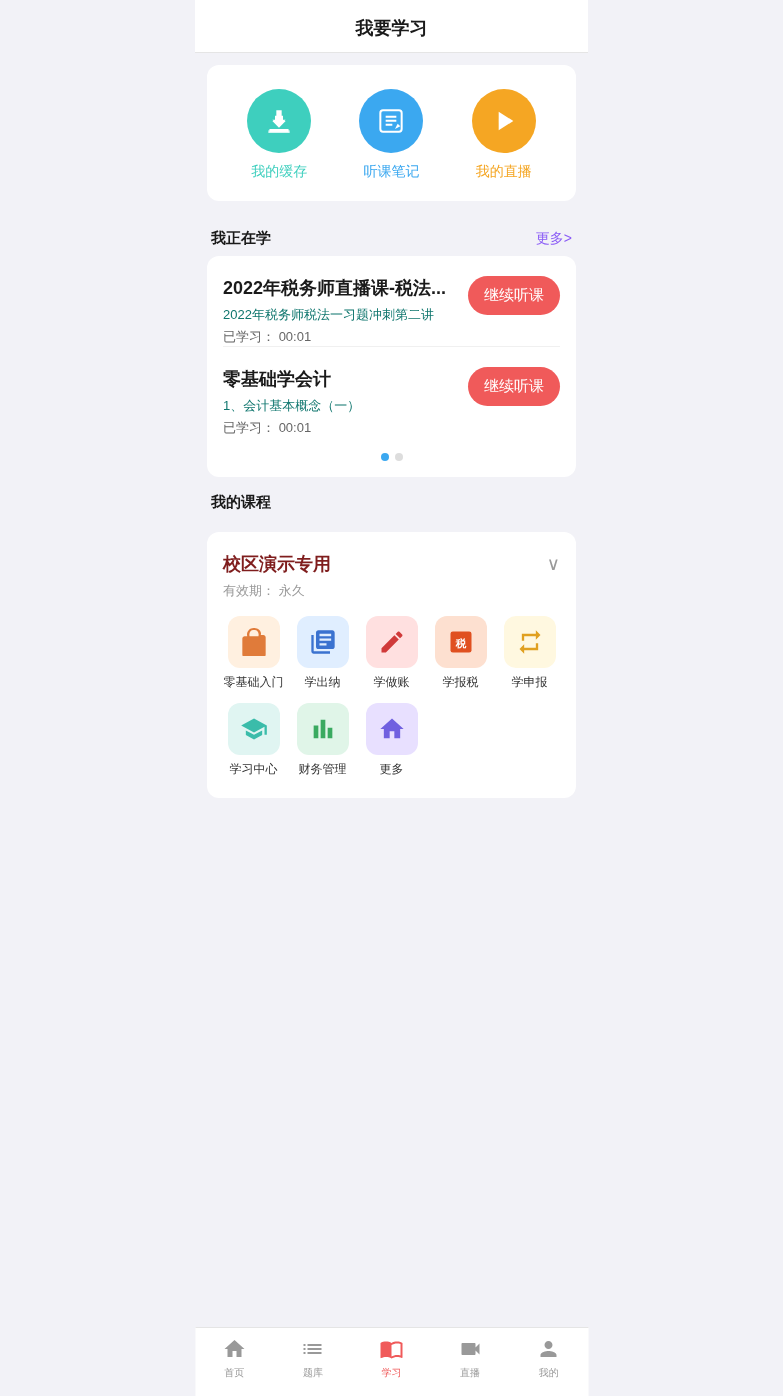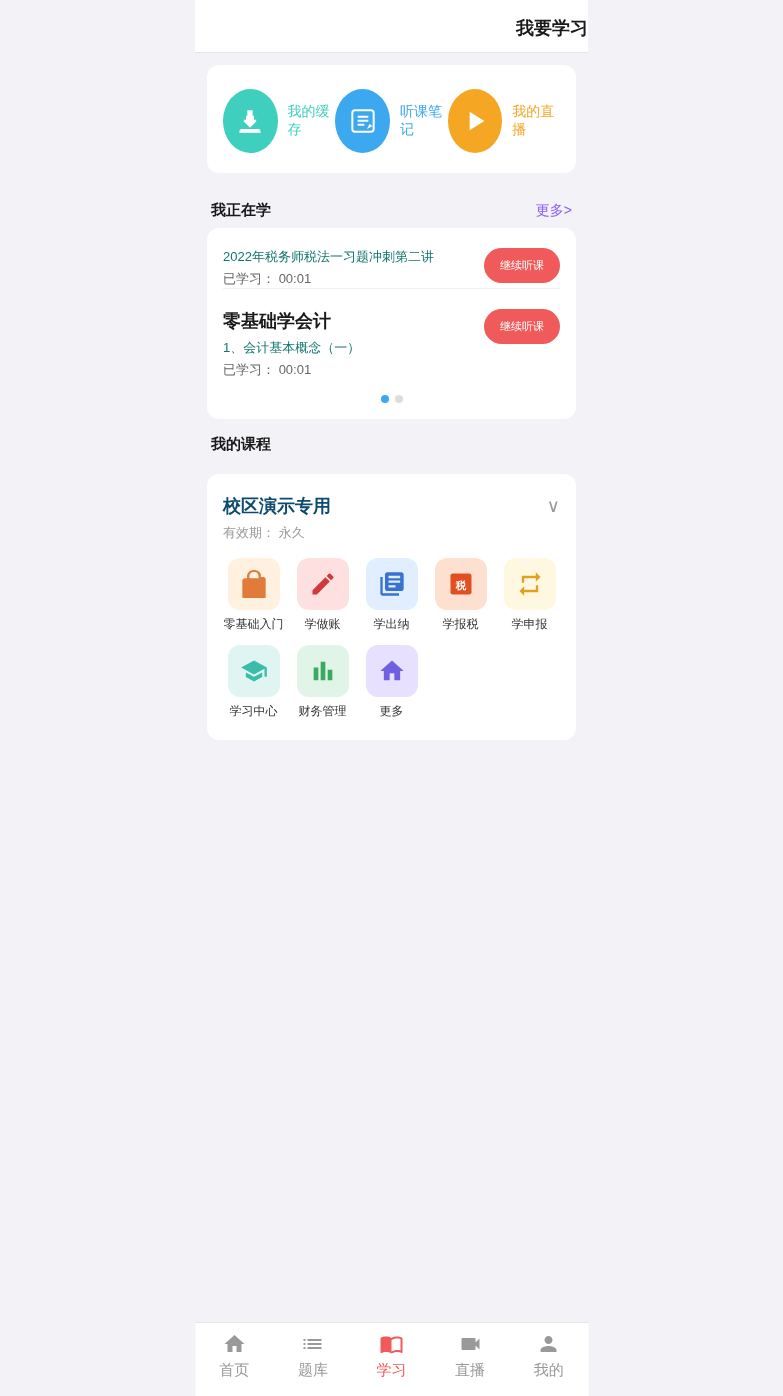--- a/index.html
+++ b/index.html
@@ -7,21 +7,21 @@
     body {
       font-family: -apple-system, "PingFang SC", "Microsoft YaHei", sans-serif;
       background: #f2f2f7;
       width: 393px;
       margin: 0 auto;
       min-height: 100vh;
       position: relative;
     }
     .page-header {
       background: #fff;
-      text-align: right;
+      text-align: center;
       padding: 16px 0 12px;
       font-size: 18px;
       font-weight: 600;
       color: #1a1a1a;
       border-bottom: 1px solid #e5e5e5;
     }
     .content-area {
       padding-bottom: 80px;
       overflow-y: auto;
     }
@@ -30,21 +30,21 @@
       background: #fff;
       margin: 12px 12px;
       border-radius: 12px;
       padding: 24px 16px 20px;
       display: flex;
       justify-content: space-around;
       align-items: center;
     }
     .quick-item {
       display: flex;
-      flex-direction: row;
+      flex-direction: column;
       align-items: center;
       gap: 10px;
     }
     .quick-icon {
       width: 64px;
       height: 64px;
       border-radius: 50%;
       display: flex;
       align-items: center;
       justify-content: center;
@@ -113,21 +113,21 @@
     .course-progress {
       font-size: 13px;
       color: #666;
     }
     .continue-btn {
       background: #f05a5a;
       color: #fff;
       border: none;
       border-radius: 20px;
       padding: 10px 16px;
-      font-size: 11px;
+      font-size: 15px;
       font-weight: 500;
       white-space: nowrap;
       cursor: pointer;
       flex-shrink: 0;
     }
     .dots-indicator {
       display: flex;
       justify-content: center;
       margin-top: 16px;
       gap: 6px;
@@ -149,21 +149,21 @@
     }
     .course-package-header {
       display: flex;
       justify-content: space-between;
       align-items: center;
       margin-bottom: 6px;
     }
     .package-title {
       font-size: 18px;
       font-weight: 700;
-      color: #0c4a6e;
+      color: #7f1d1d;
     }
     .chevron-icon {
       font-size: 18px;
       color: #999;
     }
     .validity {
       font-size: 13px;
       color: #999;
       margin-bottom: 16px;
     }
@@ -227,21 +227,21 @@
       min-width: 60px;
     }
     .nav-icon {
       width: 26px;
       height: 26px;
       display: flex;
       align-items: center;
       justify-content: center;
     }
     .nav-label {
-      font-size: 15px;
+      font-size: 10px;
       color: #999;
     }
     .nav-label.active { color: #f05a5a; }
     .nav-icon.active svg { fill: #f05a5a; }
     .nav-icon svg { width: 24px; height: 24px; fill: #999; }
   </style>
 </head>
 <body>
 
 <div class="page-header">我要学习</div>
@@ -286,20 +286,21 @@
   <div class="section-header">
     <span class="section-title">我正在学</span>
     <span class="section-more">更多&gt;</span>
   </div>
 
   <div class="studying-card">
 
     <div class="course-item">
       <div class="course-row">
         <div class="course-info">
+          <div class="course-title">2022年税务师直播课-税法...</div>
           <div class="course-sub">2022年税务师税法一习题冲刺第二讲</div>
           <div class="course-progress">
             <span>已学习：</span>
             <span>00:01</span>
           </div>
         </div>
         <button class="continue-btn">继续听课</button>
       </div>
     </div>
 
@@ -343,35 +344,35 @@
       <div class="category-item">
         <div class="cat-icon orange-bg">
           <svg viewBox="0 0 24 24">
             <path d="M20 6h-2.18c.07-.44.18-.88.18-1.36C18 2.53 15.47 0 12.36 0h-.72C8.53 0 6 2.53 6 5.64c0 .48.11.92.18 1.36H4c-1.1 0-2 .9-2 2v14c0 1.1.9 2 2 2h16c1.1 0 2-.9 2-2V8c0-1.1-.9-2-2-2zm-8-4.36h.72C14.36 1.64 16 3.28 16 5.64c0 .48-.09.94-.18 1.36H8.18C8.09 6.58 8 6.12 8 5.64c0-2.36 1.64-4 3.28-4h.72z" fill="#e07b3a"></path>
           </svg>
         </div>
         <span class="cat-label">零基础入门</span>
       </div>
 
       <div class="category-item">
+        <div class="cat-icon blue-bg">
+          <svg viewBox="0 0 24 24">
+            <path d="M4 6H2v14c0 1.1.9 2 2 2h14v-2H4V6zm16-4H8c-1.1 0-2 .9-2 2v12c0 1.1.9 2 2 2h12c1.1 0 2-.9 2-2V4c0-1.1-.9-2-2-2zm-1 9H9V9h10v2zm-4 4H9v-2h6v2zm4-8H9V5h10v2z" fill="#3a72d0"></path>
+          </svg>
+        </div>
+        <span class="cat-label">学出纳</span>
+      </div>
+
+      <div class="category-item">
         <div class="cat-icon red-bg">
           <svg viewBox="0 0 24 24">
             <path d="M3 17.25V21h3.75L17.81 9.94l-3.75-3.75L3 17.25zM20.71 7.04c.39-.39.39-1.02 0-1.41l-2.34-2.34c-.39-.39-1.02-.39-1.41 0l-1.83 1.83 3.75 3.75 1.83-1.83z" fill="#d03a3a"></path>
           </svg>
         </div>
         <span class="cat-label">学做账</span>
-      </div>
-
-      <div class="category-item">
-        <div class="cat-icon blue-bg">
-          <svg viewBox="0 0 24 24">
-            <path d="M4 6H2v14c0 1.1.9 2 2 2h14v-2H4V6zm16-4H8c-1.1 0-2 .9-2 2v12c0 1.1.9 2 2 2h12c1.1 0 2-.9 2-2V4c0-1.1-.9-2-2-2zm-1 9H9V9h10v2zm-4 4H9v-2h6v2zm4-8H9V5h10v2z" fill="#3a72d0"></path>
-          </svg>
-        </div>
-        <span class="cat-label">学出纳</span>
       </div>
 
       <div class="category-item">
         <div class="cat-icon red2-bg">
           <svg viewBox="0 0 24 24">
             <rect x="3" y="3" width="18" height="18" rx="2" fill="#e05020"></rect>
             <text x="12" y="16" text-anchor="middle" fill="white" font-size="9" font-weight="bold">税</text>
           </svg>
         </div>
         <span class="cat-label">学报税</span>

